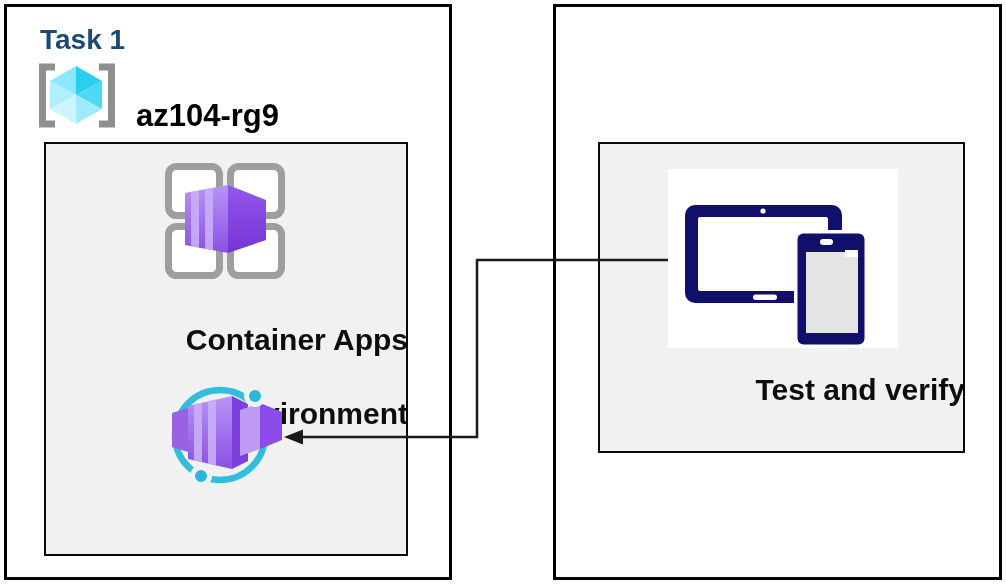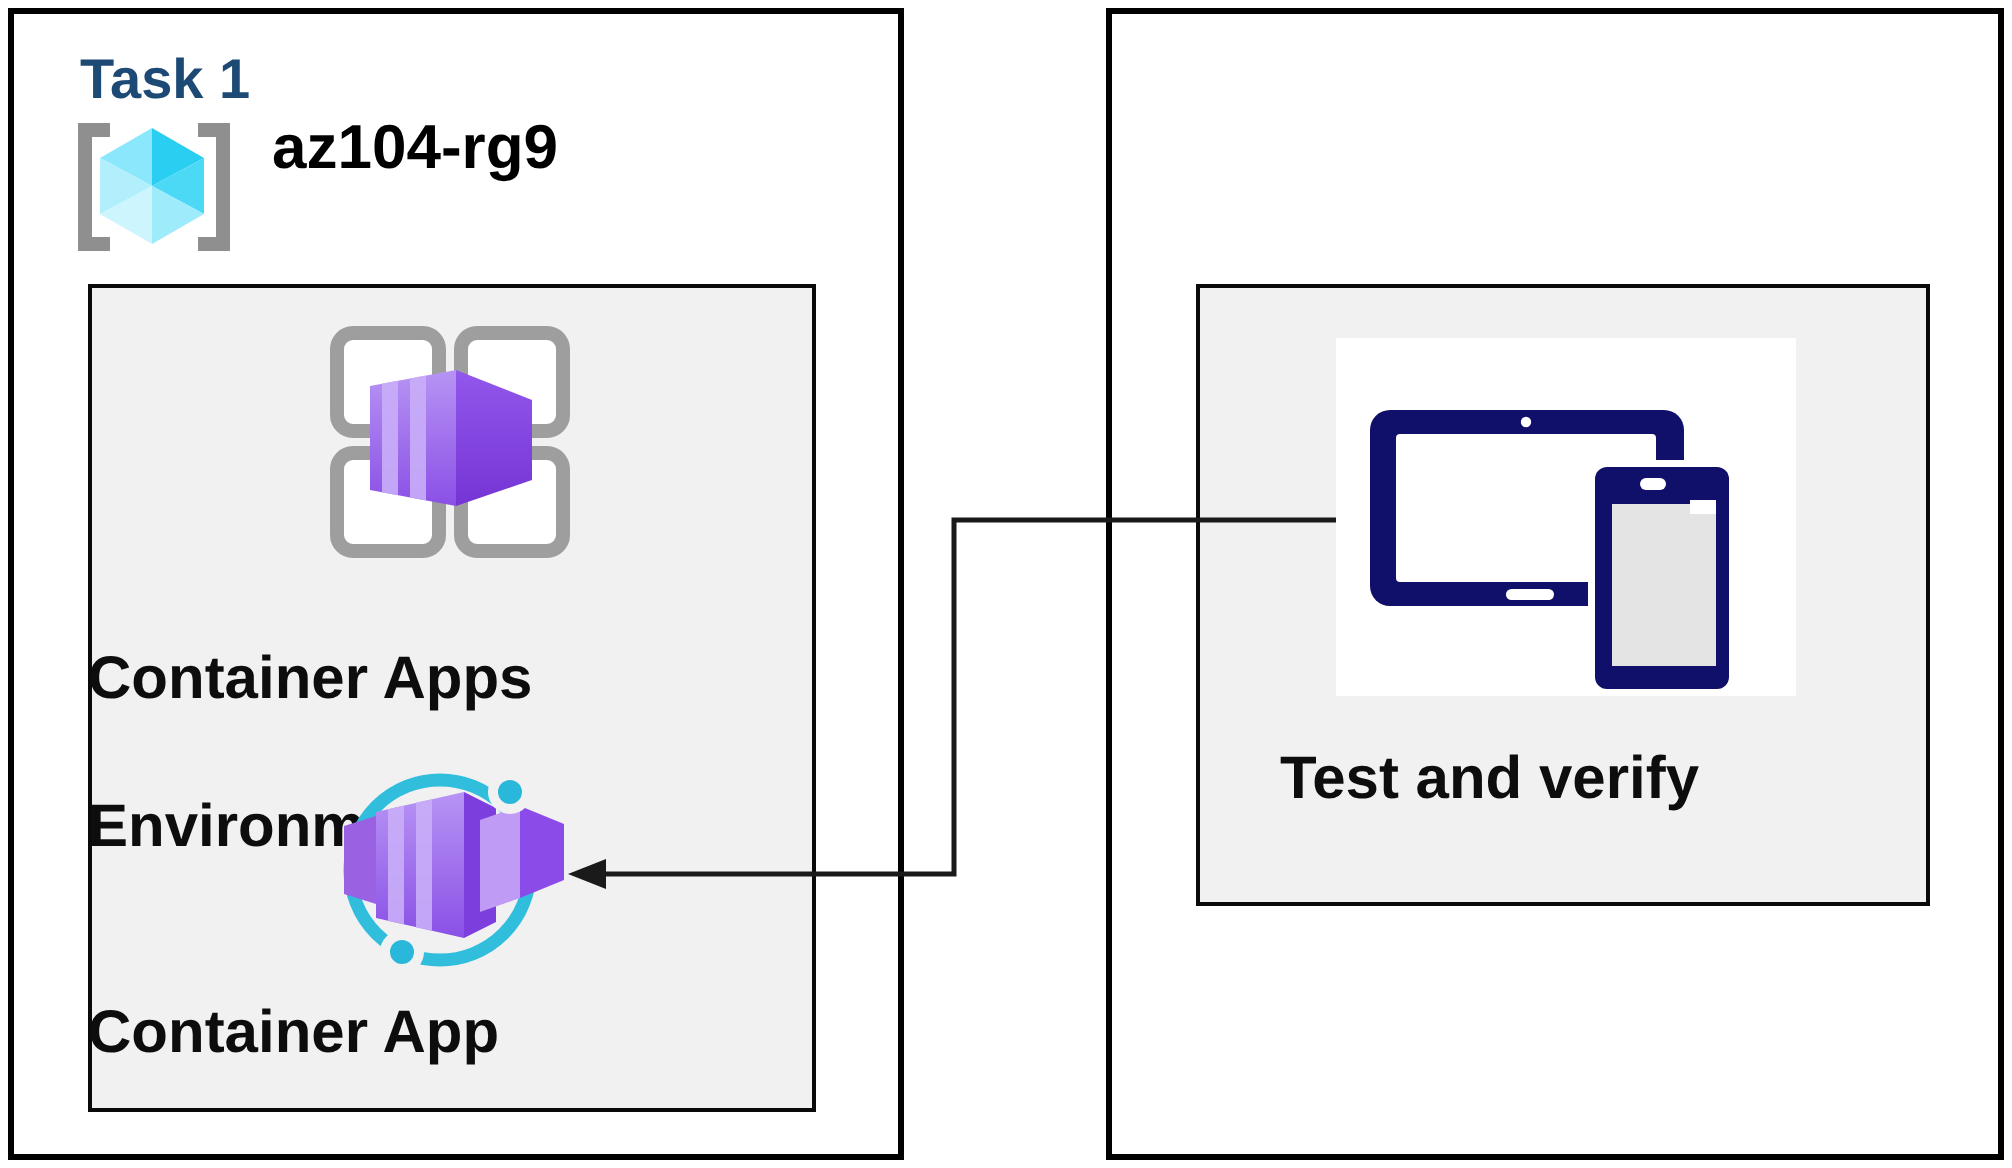--- a/index.html
+++ b/index.html
@@ -19,29 +19,29 @@
   }
   .title-1 { left:26px; top:24px;margin-left:14px; }
   .title-2 { left:582px; top:16px; }
   .inner-box {
     position:absolute; background:#f1f1f1; border:2px solid #0a0a0a;
   }
   .inner-task1 { left:44px; top:142px; width:364px; height:414px; }
   .inner-task2 { left:598px; top:142px; width:367px; height:311px; }
   .rg-row {
     position:absolute; left:34px; top:56px; height:78px;
-    display:flex; align-items:flex-start; gap:16px;
+    display:flex; align-items:flex-end; gap:16px;
   }
   .rg-name { font-size:31px; font-weight:bold; color:#000000; white-space:nowrap; }
   .icon-abs { position:absolute; }
   .env-icon  { left:163px; top:161px; width:124px; height:120px; }
   .app-icon  { left:168px; top:383px; width:120px; height:104px; }
   .caption {
     position:absolute; font-size:30px; font-weight:bold; color:#0d0d0d;
-    text-align:left; line-height:37px; white-space:pre-line;
+    text-align:right; line-height:37px; white-space:pre-line;
   }
   .env-caption  { left:44px;  top:284px; width:364px; }
   .app-caption  { left:44px;  top:498px; width:364px; }
   .test-caption { left:598px; top:371px; width:367px;padding-left:42px; }
   .white-patch {
     position:absolute; left:668px; top:169px; width:230px; height:179px;
     background:#ffffff;
   }
   .white-patch svg { display:block; width:100%; height:100%; }
   .connector-layer {
@@ -113,21 +113,20 @@
     <polygon points="20,23 64,13 64,86 20,76" fill="url(#appFront)"></polygon>
     <polygon points="26,21.6 34,19.8 34,79.2 26,77.4" fill="#c9aef8" opacity="0.9"></polygon>
     <polygon points="40,18.4 48,16.6 48,82.4 40,80.6" fill="#c9aef8" opacity="0.9"></polygon>
     <polygon points="64,13 80,21 80,78 64,86" fill="#7c3edd"></polygon>
     <polygon points="72,27 92,20 92,66 72,73" fill="#c09bf6"></polygon>
     <polygon points="92,20 114,29 114,57 92,66" fill="#8a4be9"></polygon>
     <circle cx="87" cy="13" r="8.5" fill="#29b7da" stroke="#f1f1f1" stroke-width="5"></circle>
     <circle cx="33" cy="93" r="8.5" fill="#29b7da" stroke="#f1f1f1" stroke-width="5"></circle>
   </svg>
 
-  <div class="caption app-caption">Container App</div>
 
   <section class="panel panel-task2"></section>
 
   <div class="inner-box inner-task2"></div>
 
   <div class="white-patch">
     <svg viewBox="0 0 230 179">
 
       <rect x="17" y="36" width="157" height="98" rx="10" fill="#10106a"></rect>
       <rect x="30" y="48" width="130" height="74" rx="2" fill="#ffffff"></rect>

